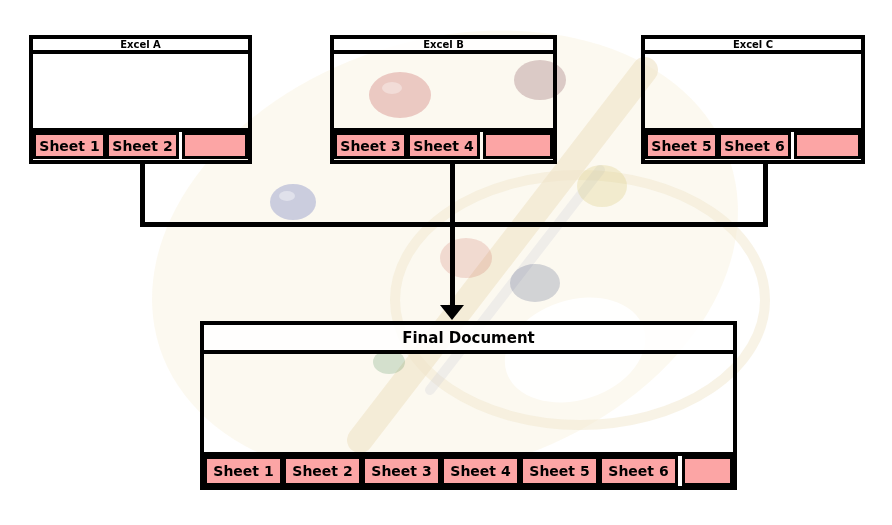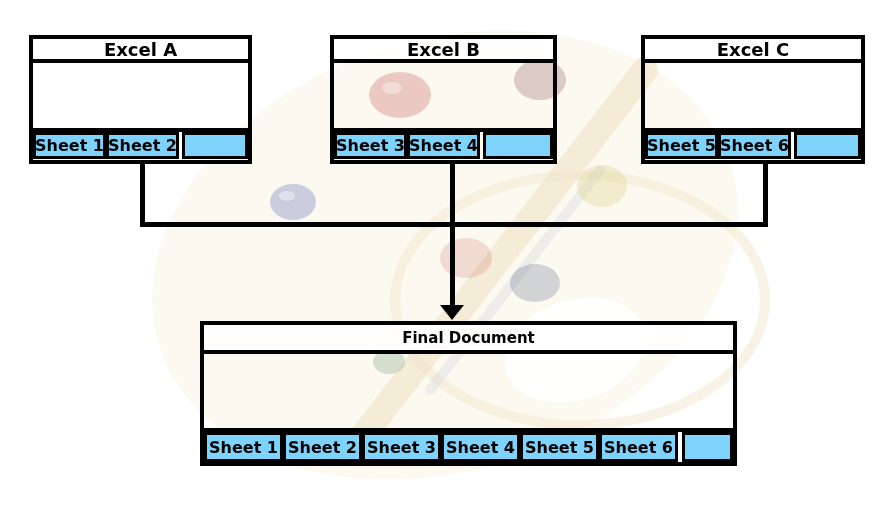--- a/index.html
+++ b/index.html
@@ -48,41 +48,41 @@
   .win-title {
     border-bottom: 4px solid #000;
     box-sizing: border-box;
     display: flex;
     align-items: center;
     justify-content: center;
     font-weight: bold;
     color: #000;
     background: rgba(255,255,255,0.85);
   }
-  .src .win-title { height: 24px; font-size: 18px; }
+  .src .win-title { height: 15px; font-size: 10px; }
   .fin .win-title { height: 29px; font-size: 15px; }
   .win-body { flex: 1; background: transparent; }
   .tab-row {
     border-top: 4px solid #000;
     box-sizing: border-box;
     display: flex;
     align-items: flex-start;
     background: transparent;
   }
   .src .tab-row { height: 32px; }
   .fin .tab-row { height: 34px; }
   .tab {
     box-sizing: border-box;
     border: 3px solid #000;
-    background: #7dd3fc;
+    background: #fca5a5;
     display: flex;
     align-items: center;
     justify-content: center;
     font-weight: bold;
-    font-size: 16px;
+    font-size: 14px;
     color: #000;
     white-space: nowrap;
   }
   .src .tab { width: 73px; height: 27px; }
   .fin .tab { width: 79px; height: 30px; }
   .tab.empty { flex: 1; margin-left: 3px; }
   .fin .tab.empty { margin-left: 4px; }
 
   
   .wm-text {
@@ -152,21 +152,21 @@
   <div class="win src" style="left:641px; top:35px; width:224px; height:129px;text-align:right;">
     <div class="win-title">Excel C</div>
     <div class="win-body"></div>
     <div class="tab-row">
       <div class="tab">Sheet 5</div>
       <div class="tab">Sheet 6</div>
       <div class="tab empty"></div>
     </div>
   </div>
 
-  <div class="win fin" style="left:200px; top:321px; width:537px; height:145px;">
+  <div class="win fin" style="left:200px; top:321px; width:537px; height:169px;">
     <div class="win-title">Final Document</div>
     <div class="win-body"></div>
     <div class="tab-row">
       <div class="tab">Sheet 1</div>
       <div class="tab">Sheet 2</div>
       <div class="tab">Sheet 3</div>
       <div class="tab">Sheet 4</div>
       <div class="tab">Sheet 5</div>
       <div class="tab">Sheet 6</div>
       <div class="tab empty"></div>

